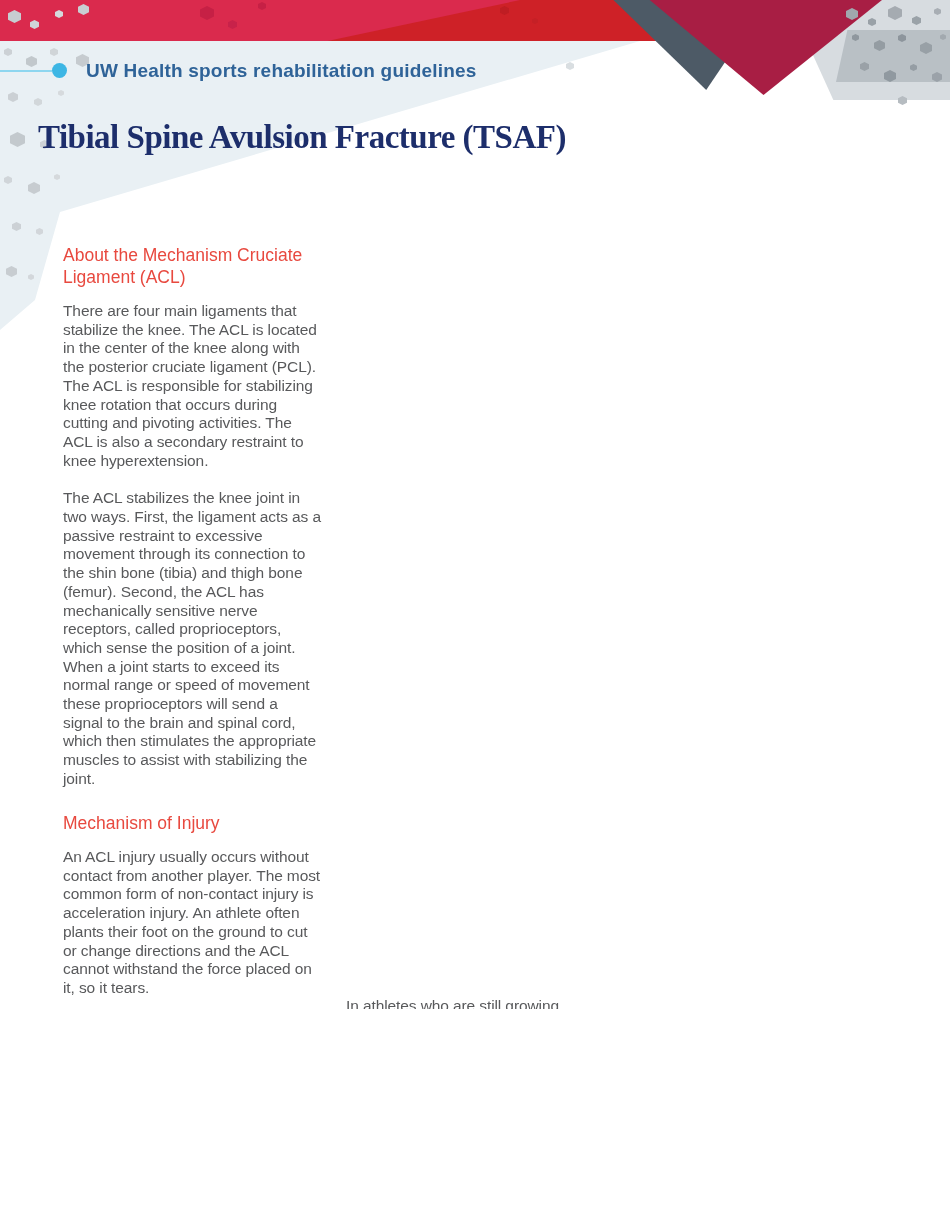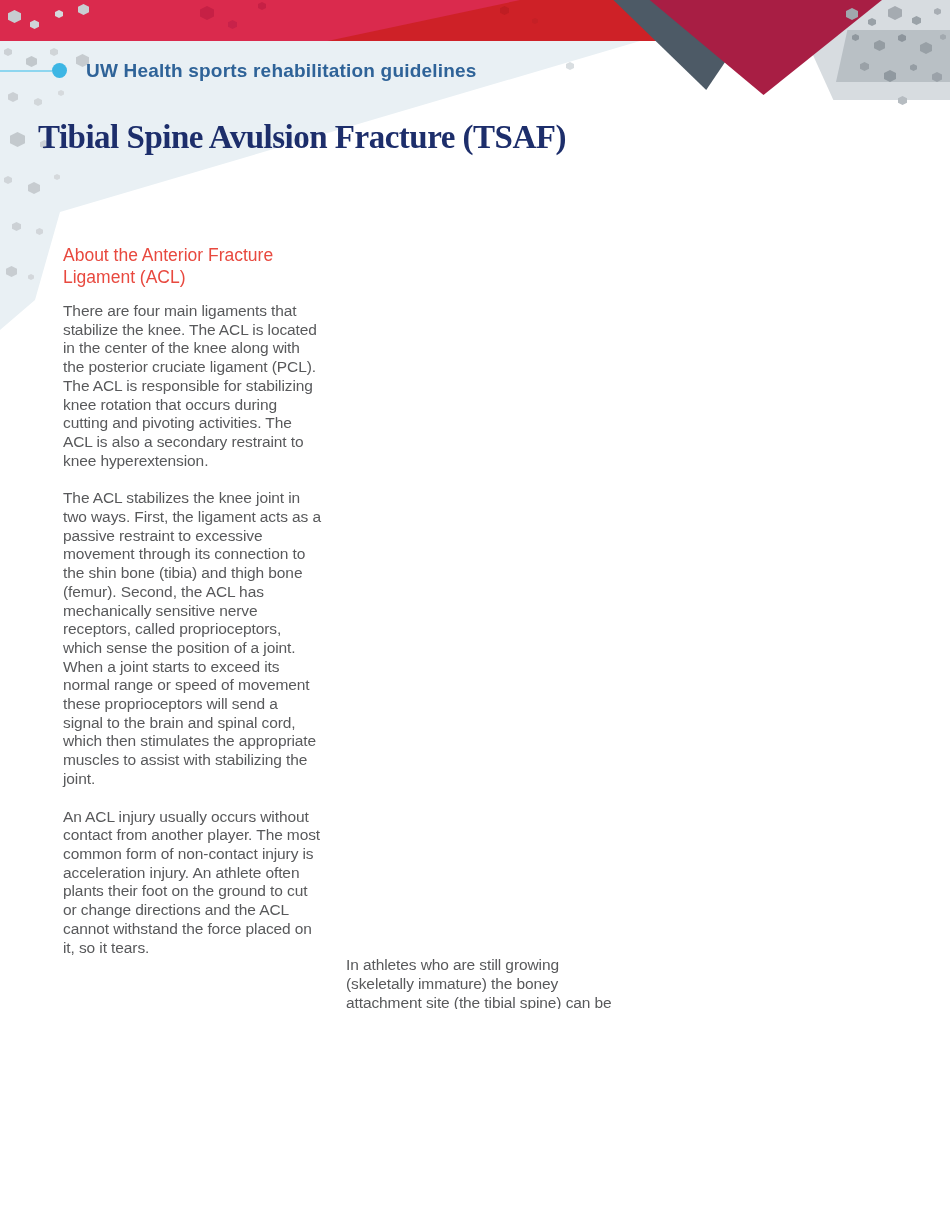--- a/index.html
+++ b/index.html
@@ -131,23 +131,24 @@
     <i class="hx" style="left:805px;top:1100px;width:7px;height:7px;background:#ced3d7"></i>
     <i class="hx" style="left:930px;top:1180px;width:8px;height:8px;background:#b8bec3"></i>
   </div>
 
   <div class="shape rule"></div>
   <div class="shape dot"></div>
   <div class="eyebrow txt">UW Health sports rehabilitation guidelines</div>
   <h1 class="title txt">Tibial Spine Avulsion Fracture (TSAF)</h1>
 
   <div class="col txt" style="left:63px;top:186px;width:258px">
-    <h2>About the Anterior Fracture Ligament (ACL)</h2>
+    <h2>About the Mechanism Cruciate Ligament (ACL)</h2>
     <p>There are four main ligaments that stabilize the knee. The ACL is located in the center of the knee along with the posterior cruciate ligament (PCL). The ACL is responsible for stabilizing knee rotation that occurs during cutting and pivoting activities. The ACL is also a secondary restraint to knee hyperextension.</p>
     <p>The ACL stabilizes the knee joint in two ways. First, the ligament acts as a passive restraint to excessive movement through its connection to the shin bone (tibia) and thigh bone (femur). Second, the ACL has mechanically sensitive nerve receptors, called proprioceptors, which sense the position of a joint. When a joint starts to exceed its normal range or speed of movement these proprioceptors will send a signal to the brain and spinal cord, which then stimulates the appropriate muscles to assist with stabilizing the joint.</p>
+    <h2>Mechanism of Injury</h2>
     <p>An ACL injury usually occurs without contact from another player. The most common form of non-contact injury is acceleration injury. An athlete often plants their foot on the ground to cut or change directions and the ACL cannot withstand the force placed on it, so it tears.</p>
   </div>
 
   <div class="col txt" style="left:346px;top:166px;width:282px">
     <p>In athletes who are still growing (skeletally immature) the boney attachment site (the tibial spine) can be weaker than the ACL. This can cause the injury to be a boney avulsion, or fracture, instead of a ligament tear or rupture.  This is called a tibial spine avulsion (TSA) fracture.  Although this can cause the knee to feel unstable like an ACL tear, the diagnosis and treatment for this injury is different than an ACL tear.</p>
 
   </div>
 
   <div class="footer-logo">
     <span class="logo-uw">UW</span>

